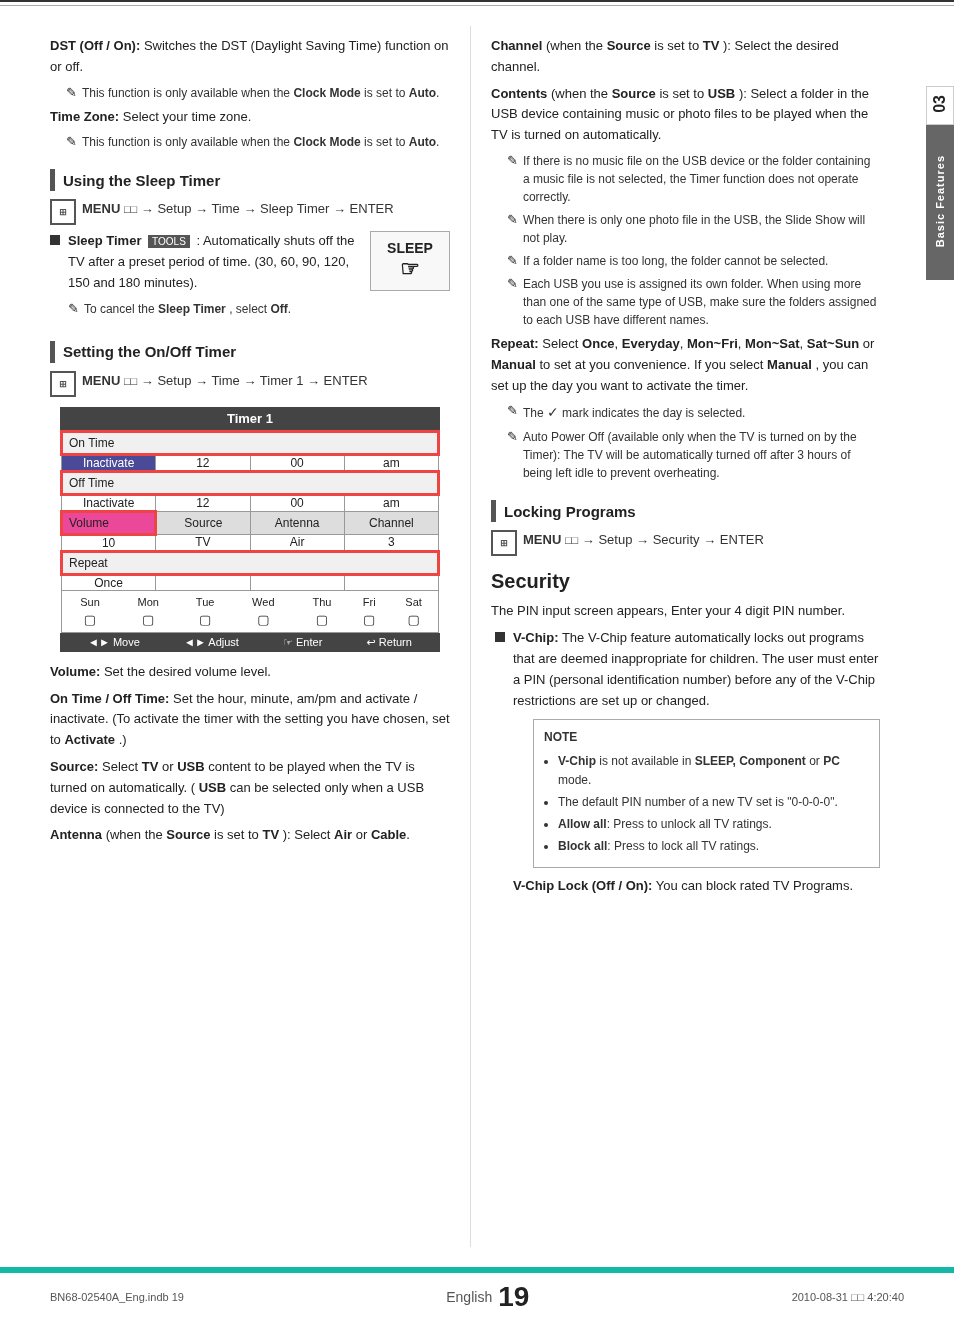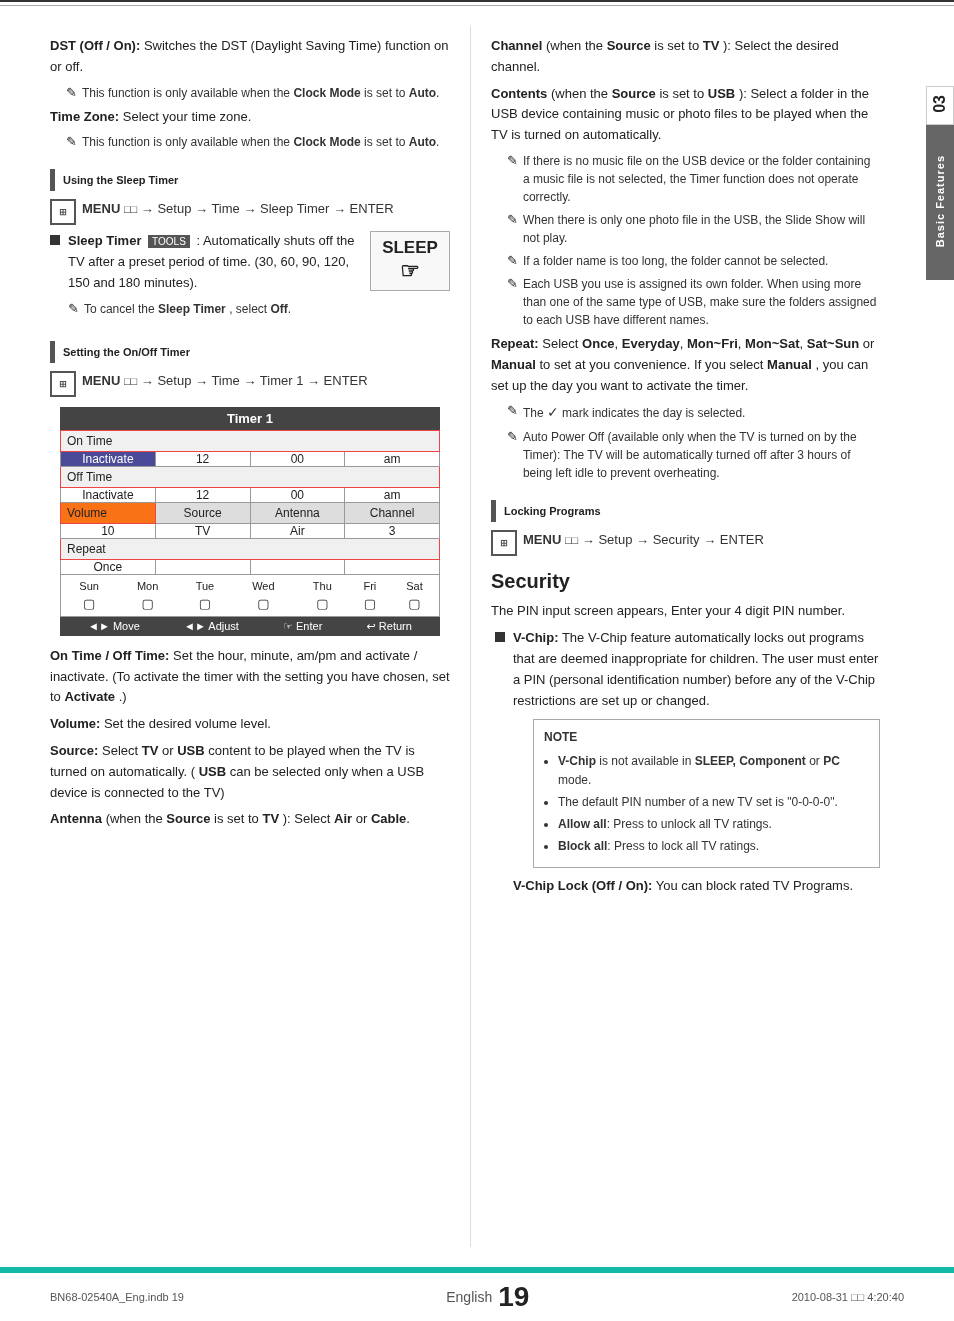--- a/index.html
+++ b/index.html
@@ -68,21 +68,21 @@
       margin-top: 18px;
     }
     .section-heading-bar {
       width: 5px;
       height: 22px;
       background: #555;
       margin-right: 8px;
       flex-shrink: 0;
     }
     .section-heading-text {
-      font-size: 11px;
+      font-size: 15px;
       font-weight: bold;
       color: #222;
     }
 
     
     .menu-line {
       display: flex;
       align-items: flex-start;
       margin-bottom: 6px;
       margin-left: 0;
@@ -151,21 +151,21 @@
     .timer-table td {
       border: 1px solid #999;
       padding: 0 6px;
       text-align: center;
       color: #222;
     }
     .timer-table .row-label {
       background: #f0f0f0;
       text-align: left;
       font-size: 12px;
-      border: 1px solid #ef4444;
+      border: 3px solid #ef4444;
       padding: 3px 6px;
     }
     .timer-table .day-row td {
       font-size: 11px;
       padding: 2px 3px;
     }
     .timer-nav-bar {
       background: #444;
       color: #fff;
       font-size: 11px;
@@ -331,21 +331,21 @@
           <b>MENU</b> <span style="font-size:11px;">□□</span>
           <span>→ Setup → Time → Sleep Timer → ENTER</span>
         </span>
       </div>
 
       <div style="display:flex; align-items:flex-start; margin-bottom:8px;">
         <div class="bullet-square" style="margin-top:4px;"></div>
         <div style="flex:1;">
 
           <div class="sleep-box">
-            <span style="font-weight:bold; font-size:17px;">SLEEP</span>
+            <span style="font-weight:bold; font-size:14px;">SLEEP</span>
             <span class="sleep-hand">☞</span>
           </div>
           <p class="p-text">
             <b>Sleep Timer</b>
             <span style="background:#555; color:#fff; font-size:10px; padding:1px 4px; margin:12px 3px;">TOOLS</span>
             <span>: Automatically shuts off the TV after a preset period of time. (30, 60, 90, 120, 150 and 180 minutes).</span>
           </p>
           <div class="indent-note" style="margin-left:0;">
             <span class="indent-pencil">✎</span>
             <span class="note-text">
@@ -390,21 +390,21 @@
           <tr>
             <td class="row-label" colspan="4" style="text-align:left; font-size:12px; background:#f0f0f0;">Off Time</td>
           </tr>
           <tr>
             <td>Inactivate</td>
             <td>12</td>
             <td>00</td>
             <td>am</td>
           </tr>
           <tr>
-            <td class="row-label" style="background:#f97316; text-align:left;">Volume</td>
+            <td class="row-label" style="background:#ec4899; text-align:left;">Volume</td>
             <td style="background:#ddd;">Source</td>
             <td style="background:#ddd;">Antenna</td>
             <td style="background:#ddd;">Channel</td>
           </tr>
           <tr>
             <td>10</td>
             <td>TV</td>
             <td>Air</td>
             <td>3</td>
           </tr>
@@ -447,28 +447,28 @@
           </table>
         <div class="timer-nav-bar">
           <span>◄► Move</span>
           <span>◄► Adjust</span>
           <span>☞ Enter</span>
           <span>↩ Return</span>
         </div>
       </div>
 
       <p class="p-text">
+        <b>Volume:</b>
+        <span>Set the desired volume level.</span>
+      </p>
+      <p class="p-text">
         <b>On Time / Off Time:</b>
         <span>Set the hour, minute, am/pm and activate / inactivate. (To activate the timer with the setting you have chosen, set to</span>
         <b>Activate</b>
         <span>.)</span>
-      </p>
-      <p class="p-text">
-        <b>Volume:</b>
-        <span>Set the desired volume level.</span>
       </p>
       <p class="p-text">
         <b>Source:</b>
         <span>Select</span>
         <b>TV</b>
         <span>or</span>
         <b>USB</b>
         <span>content to be played when the TV is turned on automatically. (</span>
         <b>USB</b>
         <span>can be selected only when a USB device is connected to the TV)</span>

